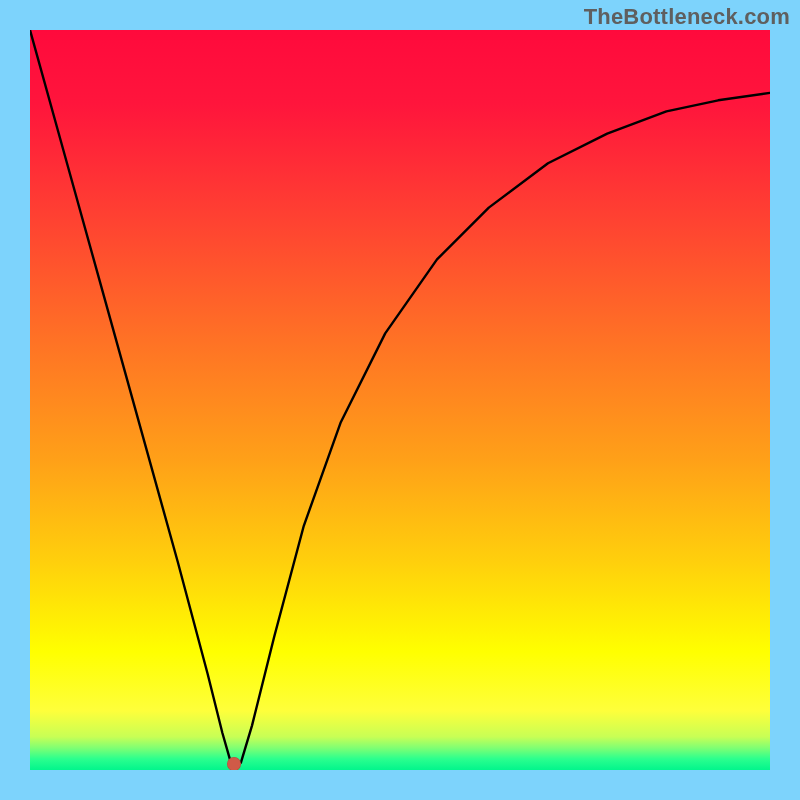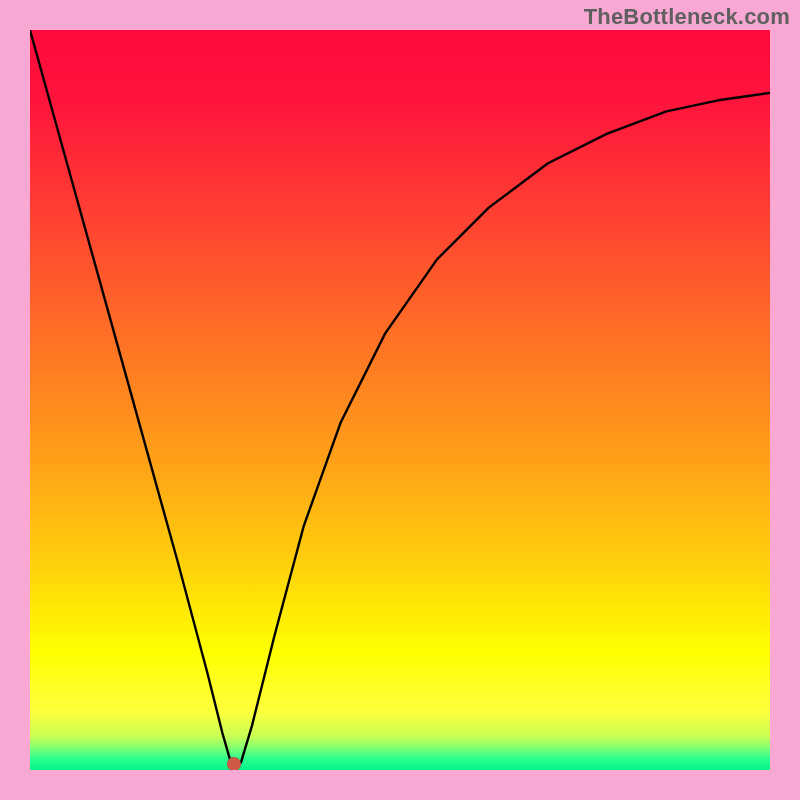--- a/index.html
+++ b/index.html
@@ -8,21 +8,21 @@
     width: 800px;
     height: 800px;
     overflow: hidden;
     background: #000;
     font-family: Arial, Helvetica, sans-serif;
   }
   .frame {
     position: relative;
     width: 800px;
     height: 800px;
-    background: #f9a8d4;
+    background: #7dd3fc;
   }
   .watermark {
     position: absolute;
     top: 4px;
     right: 10px;
     color: #5f5f5f;
     font-size: 22px;
     font-weight: 600;
     letter-spacing: 0.2px;
     z-index: 5;

